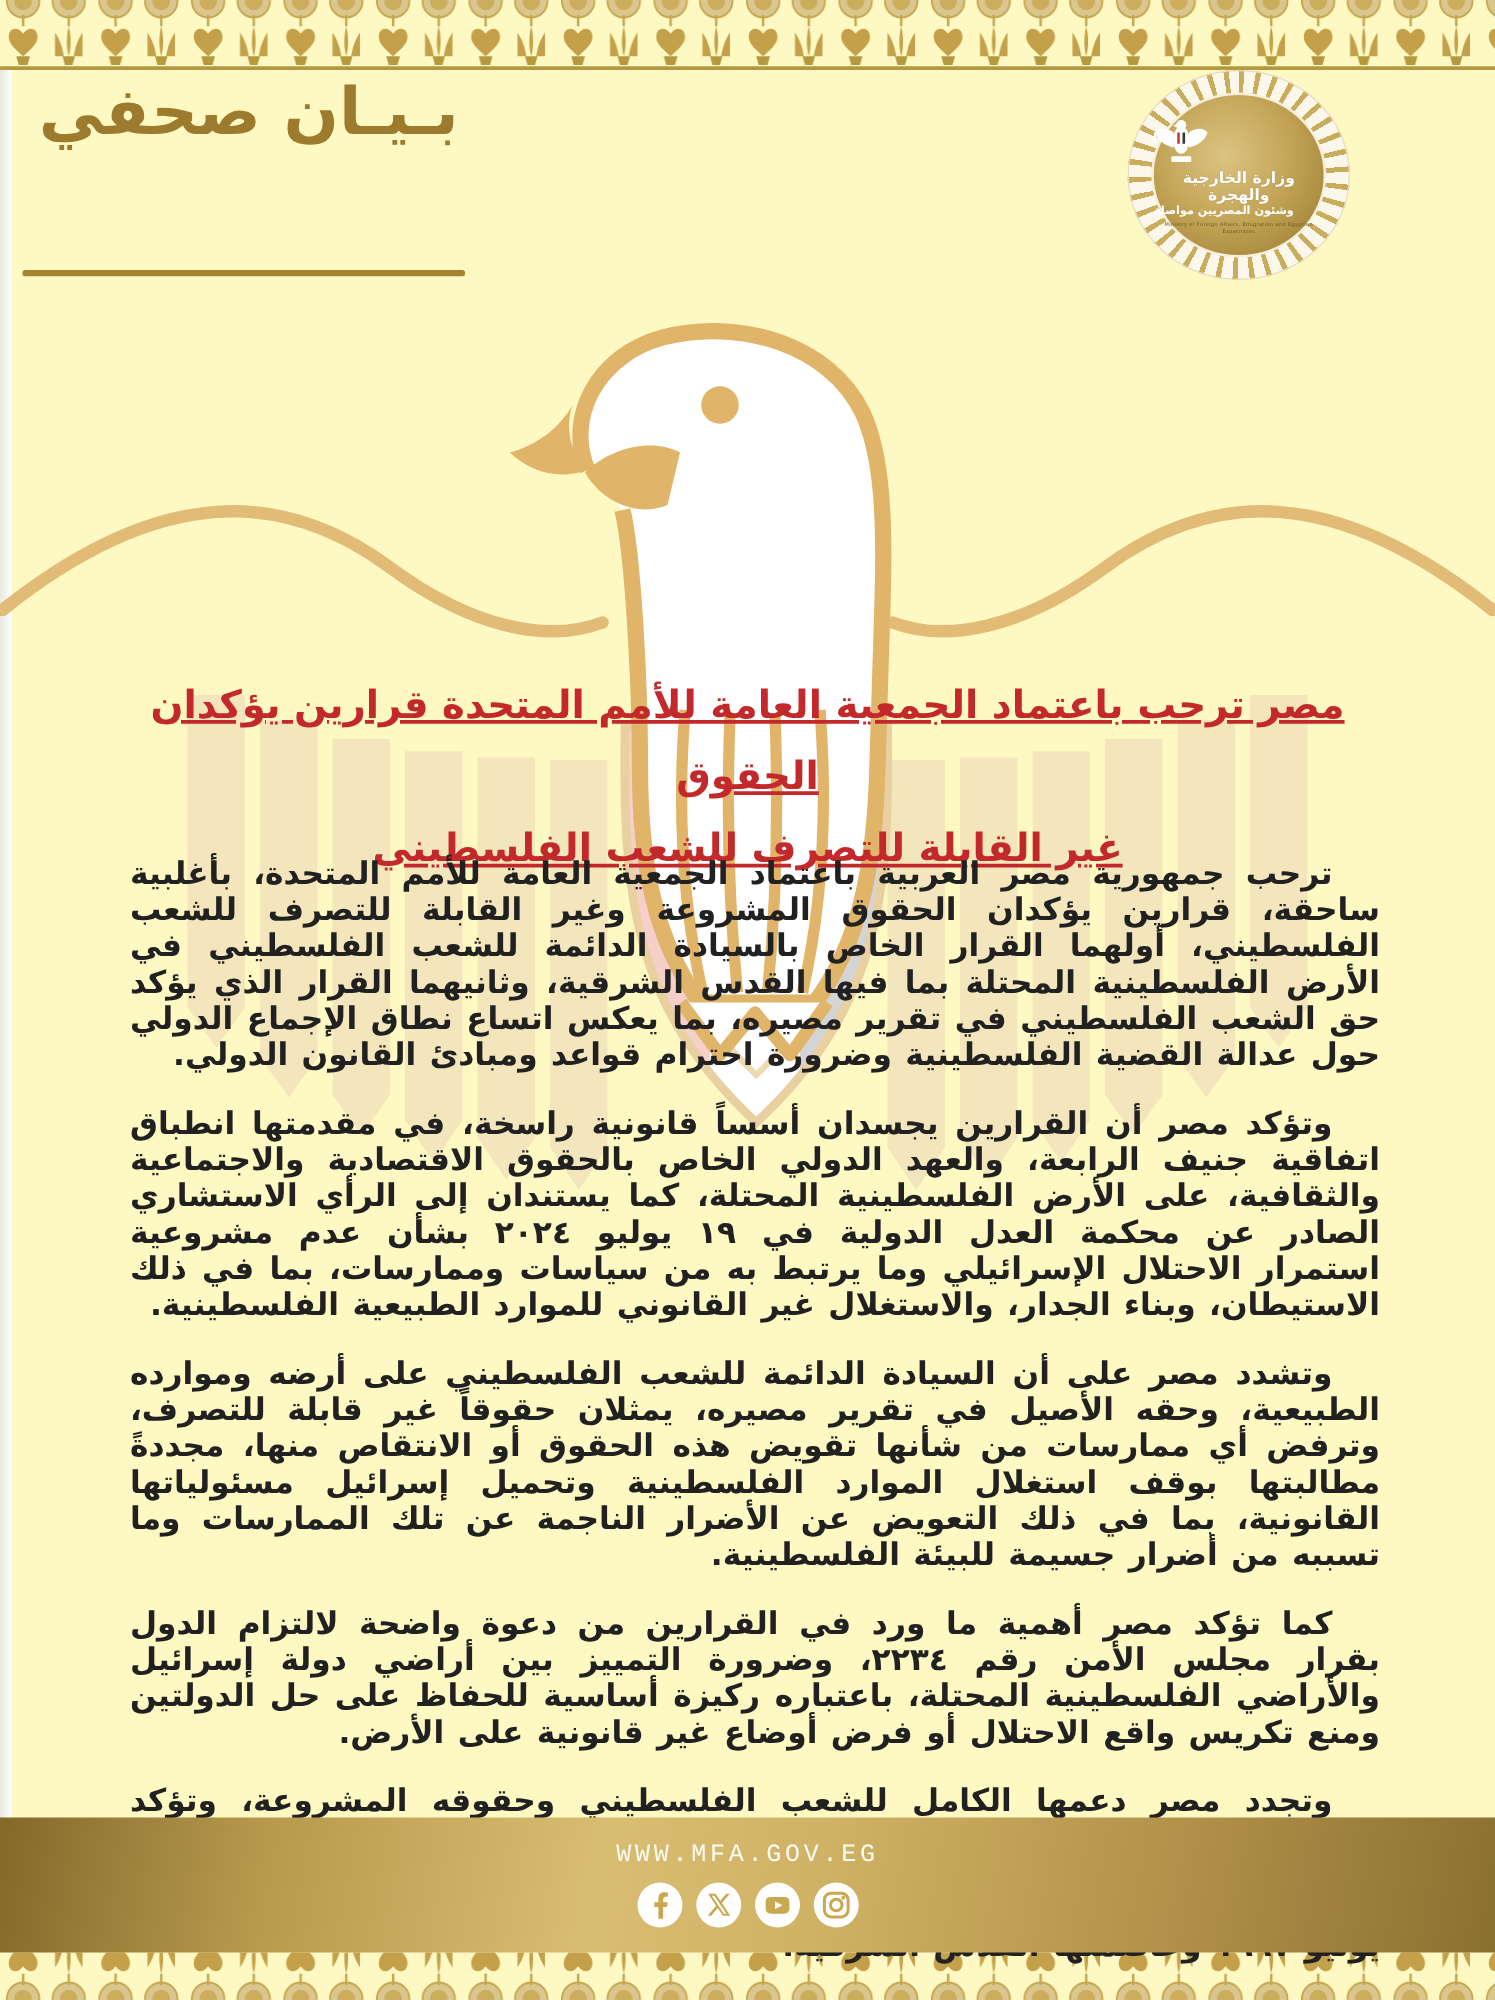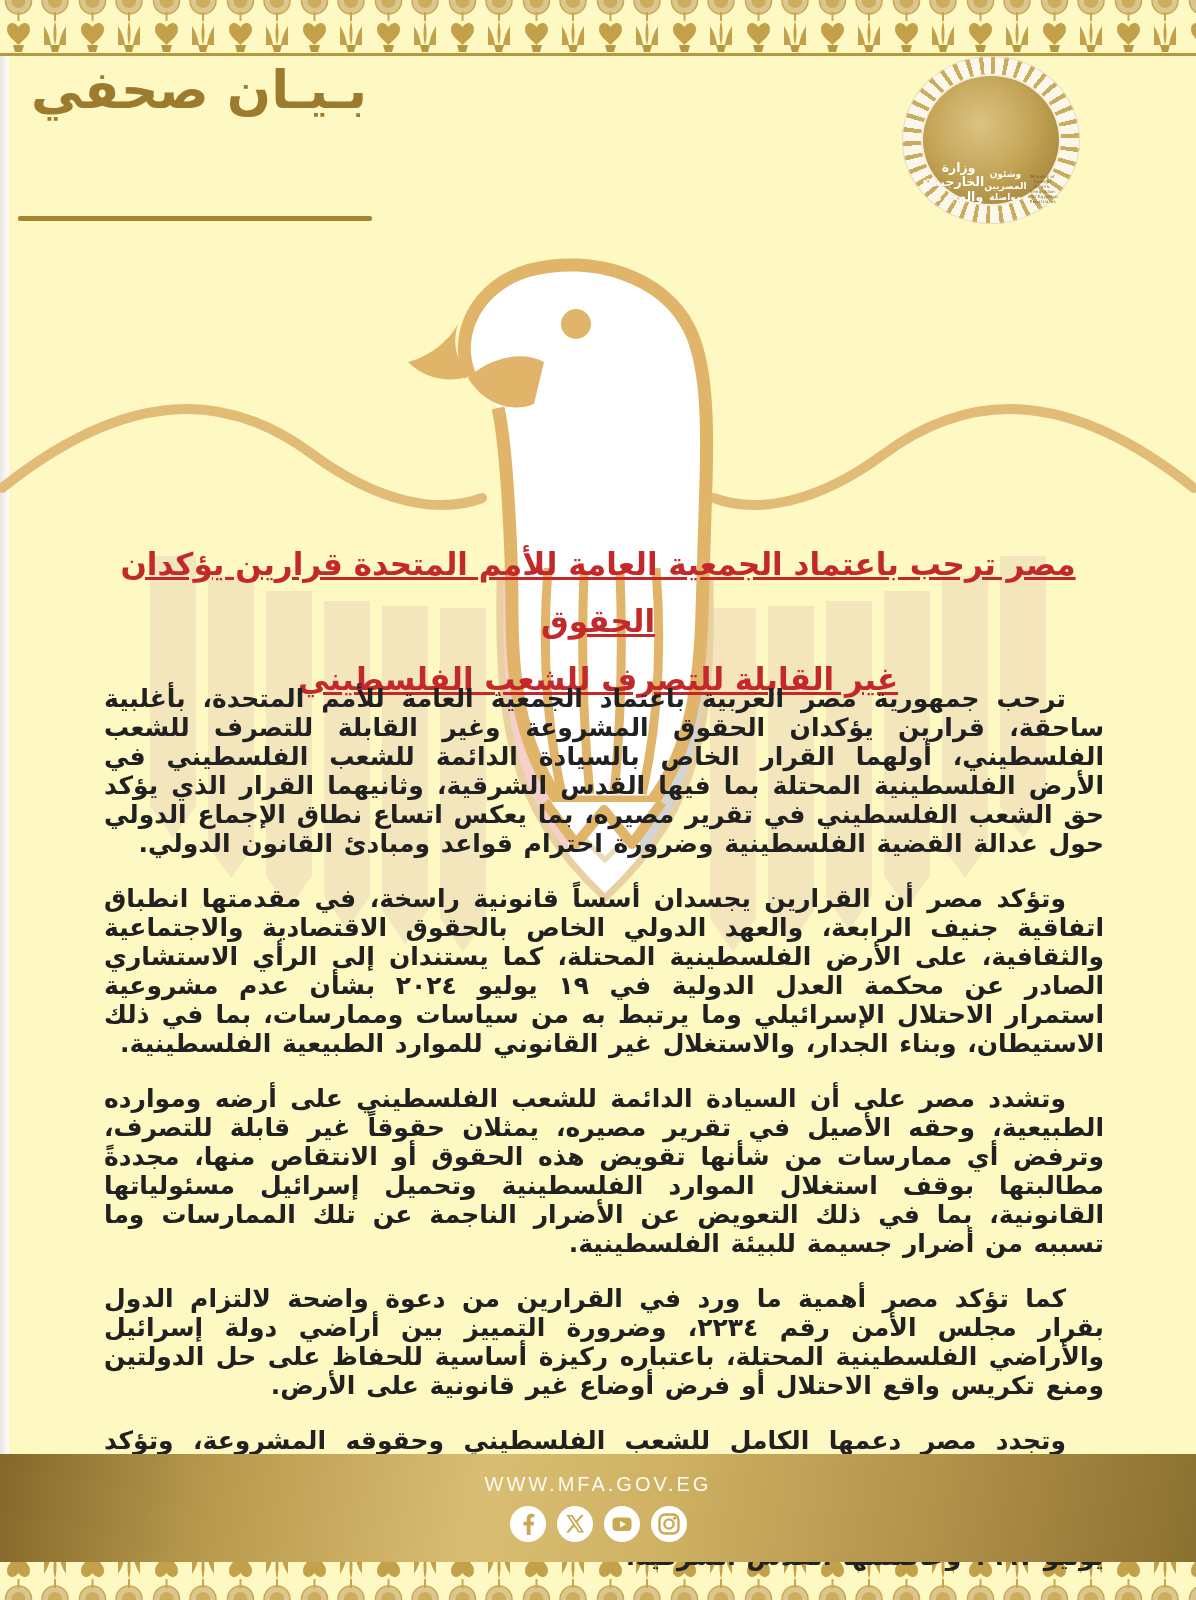--- a/index.html
+++ b/index.html
@@ -44,21 +44,21 @@
     position:absolute; left:902px; top:56px; width:178px; height:168px;
     border-radius:50%;
     background:repeating-conic-gradient(#c9ac5c 0deg 3deg, #fbf7ea 3deg 9.5deg);
     box-shadow:0 0 0 1px #e7dcbe inset;
   }
   .seal-inner {
     position:absolute; left:19px; top:18px; right:19px; bottom:18px;
     border-radius:50%;
     background:radial-gradient(circle at 42% 38%, #dcc382 0%, #c3a456 48%, #a5873c 82%, #8f732f 100%);
     border:2px solid #f6efdd;
-    display:flex; flex-direction:row; align-items:flex-end; justify-content:center;
+    display:flex; flex-direction:column; align-items:flex-start; justify-content:center;
     text-align:center; color:#ffffff;
   }
   .seal-eagle { width:44px; height:40px; margin-bottom:2px; }
   .seal-line1 { font-size:12.5px; font-weight:bold; direction:rtl; line-height:1.15; text-shadow:0 0 1px rgba(120,90,20,.4); }
   .seal-line2 { font-size:9px; font-weight:bold; direction:rtl; line-height:1.3; }
   .seal-line3 { font-size:4px; color:#6e5920; margin-top:2px; letter-spacing:.3px; }
 
   
   .watermark { position:absolute; left:0; top:246px; width:1196px; height:720px; z-index:0; }
 
@@ -78,21 +78,21 @@
   }
   .body-text p { margin-bottom:26px; text-indent:38px; word-spacing:2px; }
 
   
   .footer-band {
     position:absolute; left:0; top:1454px; width:1196px; height:108px; z-index:3;
     background:linear-gradient(100deg,#83682a 0%,#b89a4e 18%,#d9bd72 40%,#cfb264 55%,#b2914a 78%,#8a7030 100%);
     display:flex; flex-direction:column; align-items:center; justify-content:center;
   }
   .footer-url {
-    color:#fdfbf2; font-family:Liberation Sans, sans-serif;
+    color:#fdfbf2; font-family:Liberation Mono, monospace;
     font-size:20px; letter-spacing:3px; margin-bottom:9px;
   }
   .social-row { display:flex; gap:9px; }
   .social-icon { width:38px; height:38px; cursor:pointer; display:block; }
 </style>
 </head>
 <body>
 
 <div class="page">
 

